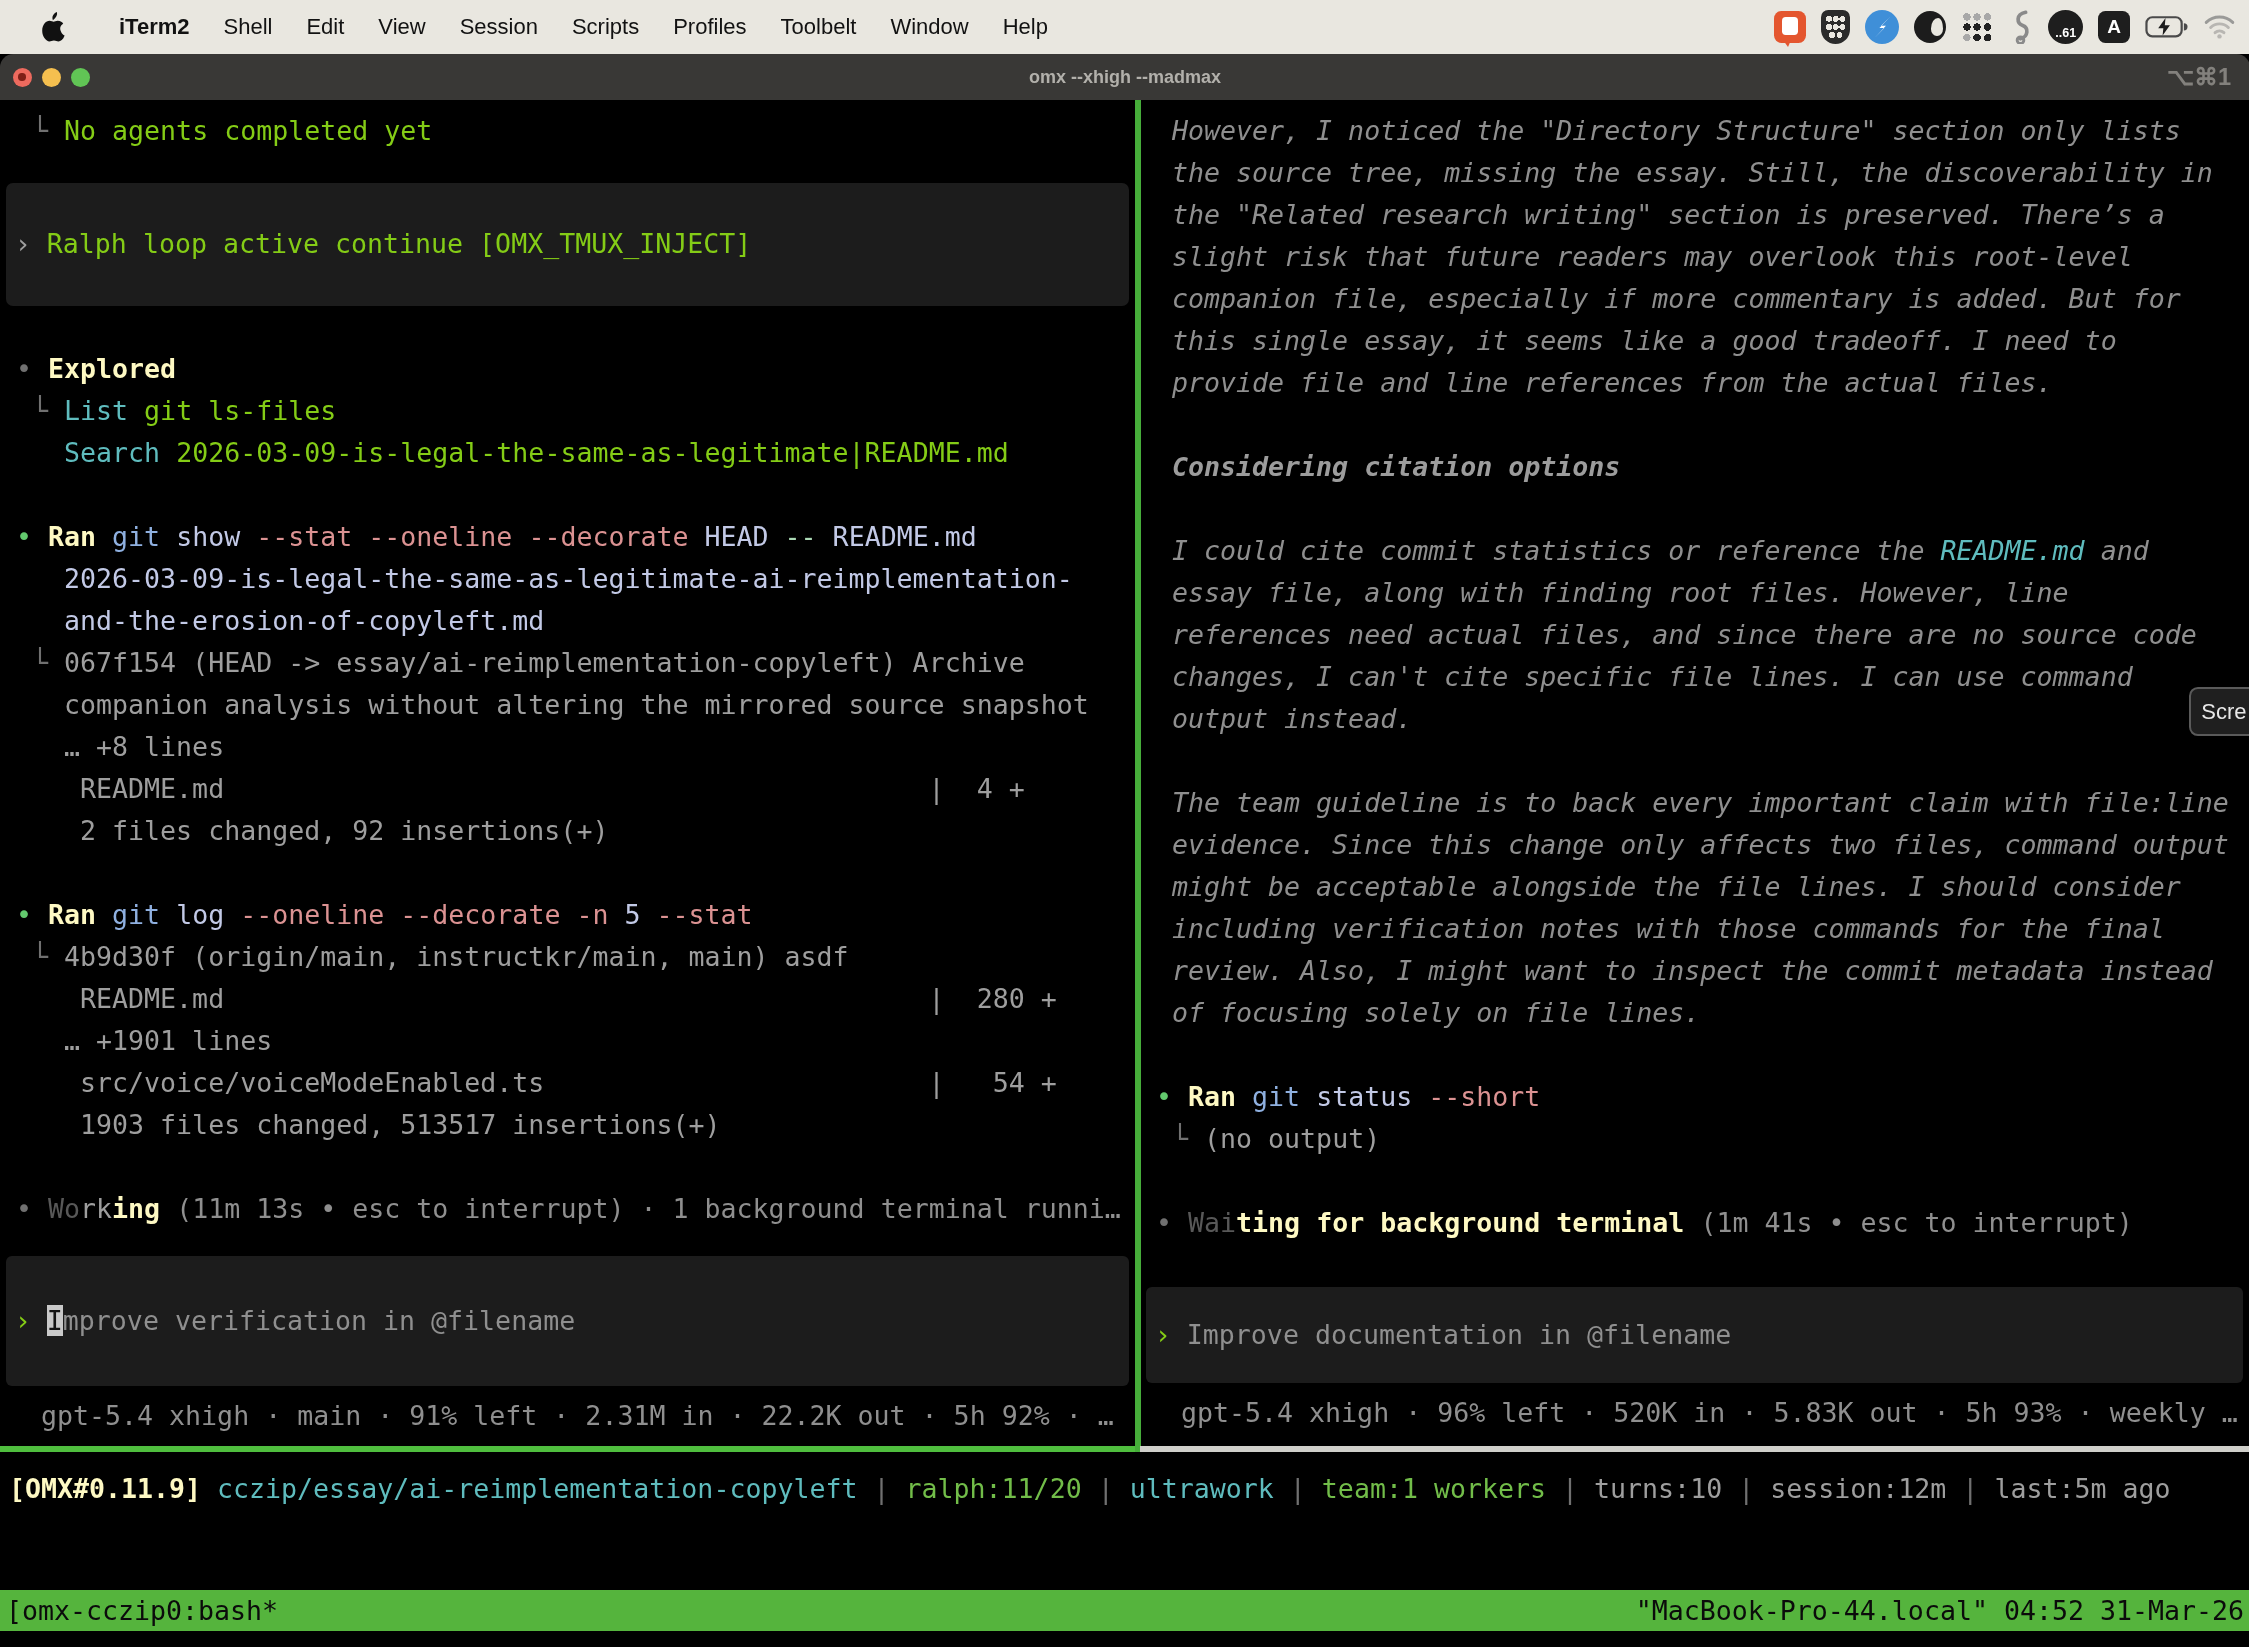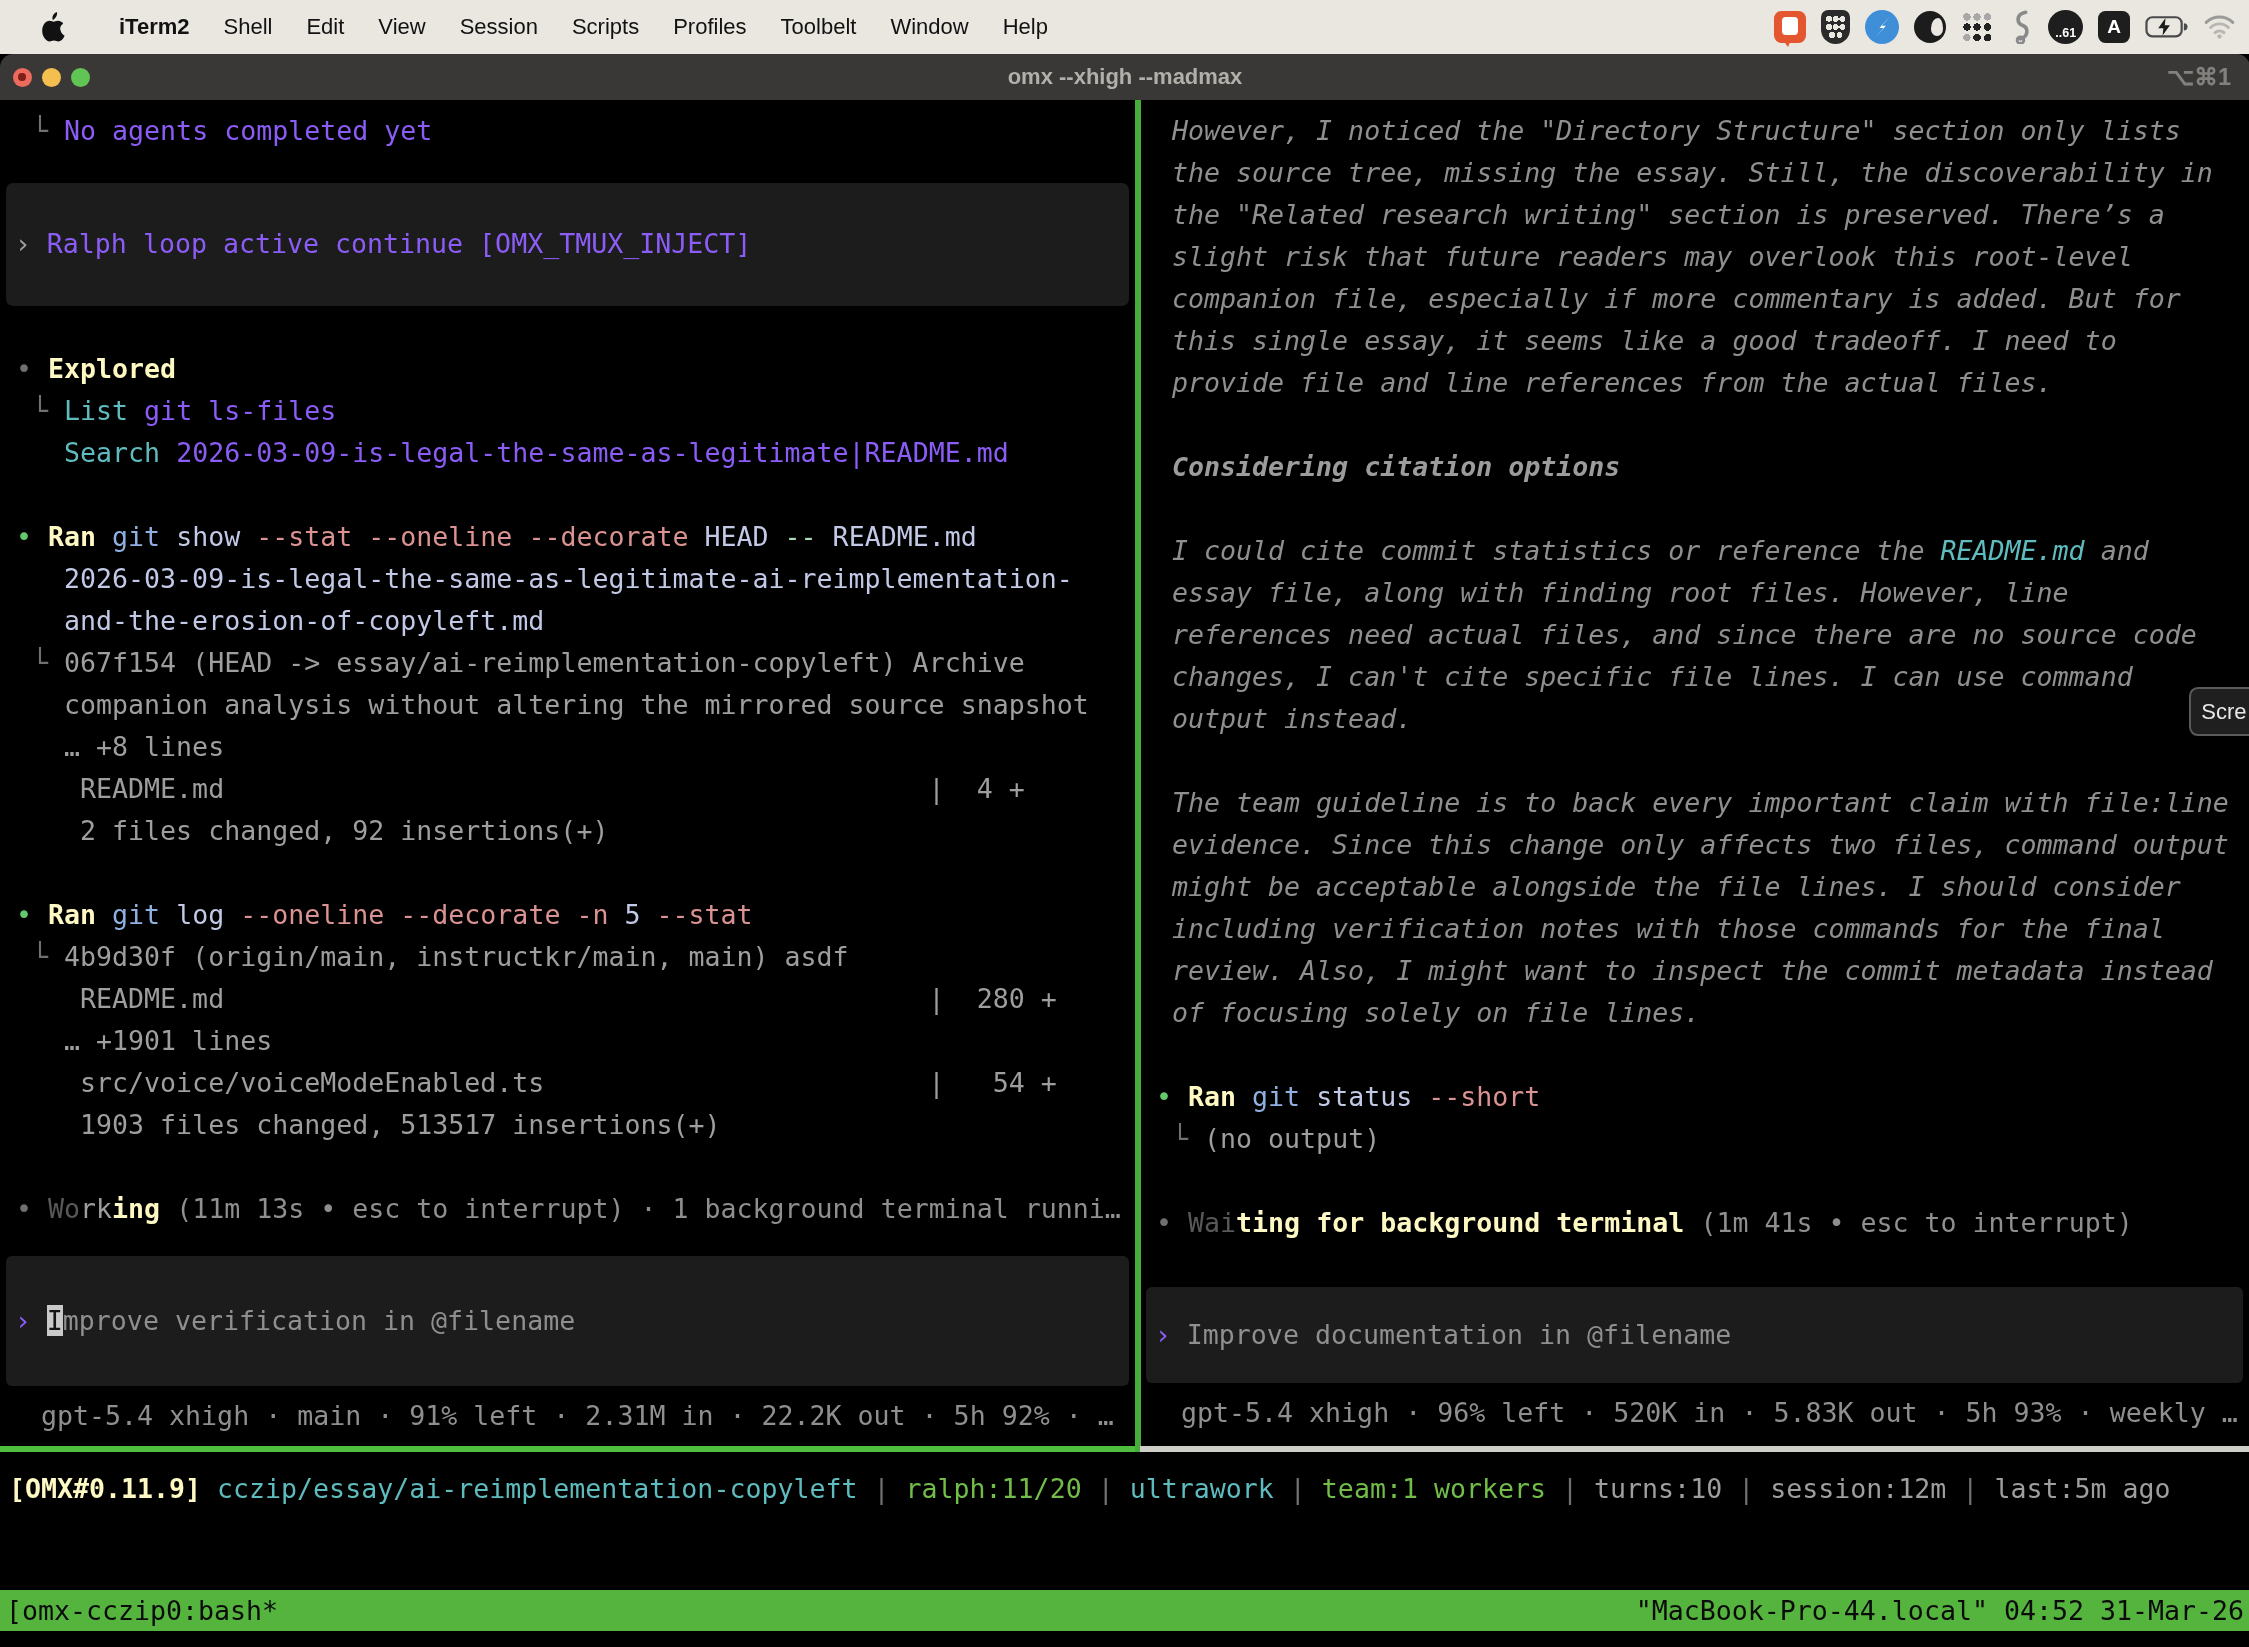--- a/index.html
+++ b/index.html
@@ -58,40 +58,40 @@
     background:#393836; border-radius:13.3px 13.3px 0 0; display:flex; align-items:center; }
   .traffic { position:absolute; left:0; top:0; height:46px; display:flex; align-items:center;
     gap:10.3px; padding-left:12.5px; }
   .light { width:19px; height:19px; border-radius:50%; }
   .light.red { background:#ed6a5e; position:relative; }
   .light.red::after { content:""; position:absolute; left:5.9px; top:5.9px; width:7.4px; height:7.4px;
     border-radius:50%; background:#7e1f17; }
   .light.yellow { background:#f5bf4f; }
   .light.green { background:#61c555; }
   .win-title { width:100%; text-align:center; font-family:"Liberation Sans", sans-serif;
-    font-size:22px; font-weight:700; color:#b2b0ab; }
+    font-size:18px; font-weight:700; color:#b2b0ab; }
   .win-shortcut { position:absolute; right:19px; top:0; height:46px; display:flex; align-items:center;
     color:#83817d; font-size:23.6px; font-weight:700; font-family:"Liberation Sans", sans-serif; }
 
   
   .term { position:absolute; top:100px; left:0; width:2250px; height:1548px; background:#000; }
   .pane { position:absolute; top:0; height:1346px; overflow:hidden; }
   .pane-left  { left:0; width:1135px; }
   .pane-right { left:1140px; width:1109px; }
   .v-divider { position:absolute; left:1135px; top:0; width:5.9px; height:1352px; background:#46ad3a; }
   .hline-left  { position:absolute; left:0; top:1346px; width:1135px; height:5.9px; background:#4fbe3e; }
   .hline-right { position:absolute; left:1140px; top:1346px; width:1109px; height:5.9px; background:#cfcfca; }
 
   .row { height:42px; line-height:42px; font-size:26.6px; white-space:pre; color:#9e9e9e; overflow:hidden; }
   .pane { padding-top:9.6px; }
   .pane .rows { padding-left:16px; }
   .row.it { font-style:italic; padding-left:16px; }
 
   
-  .wt { color:#8b5cf6; }
+  .wt { color:#84cc16; }
   .wb { color:#fef9c3; font-weight:700; }
   .g  { color:#9e9e9e; }
   .g2 { color:#707070; }
   .st { color:#8f8f8f; }
   .stb{ color:#9c9c9c; font-weight:700;font-style:italic; }
   .dm { color:#585858; }
   .cy { color:#5fbcbe; }
   .grb{ color:#62c96d; }
   .bl { color:#8fb0e0; }
   .lv { color:#c2c9e6; }

